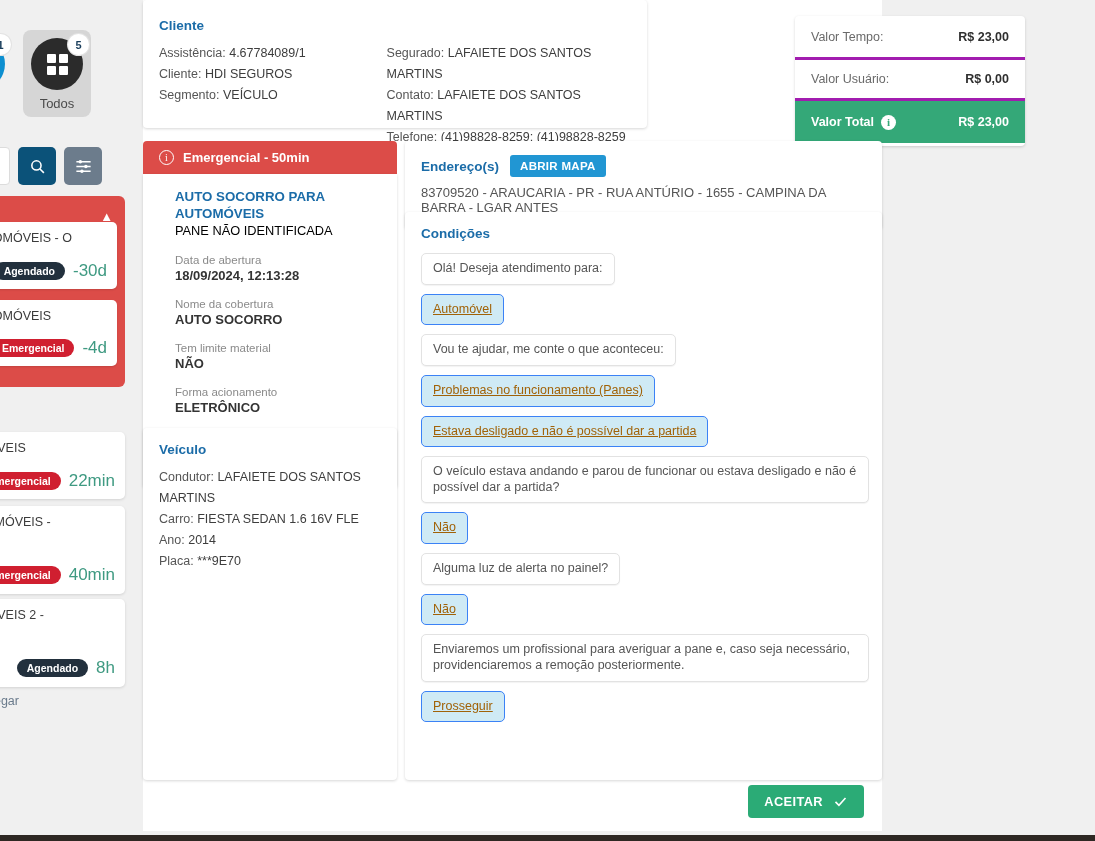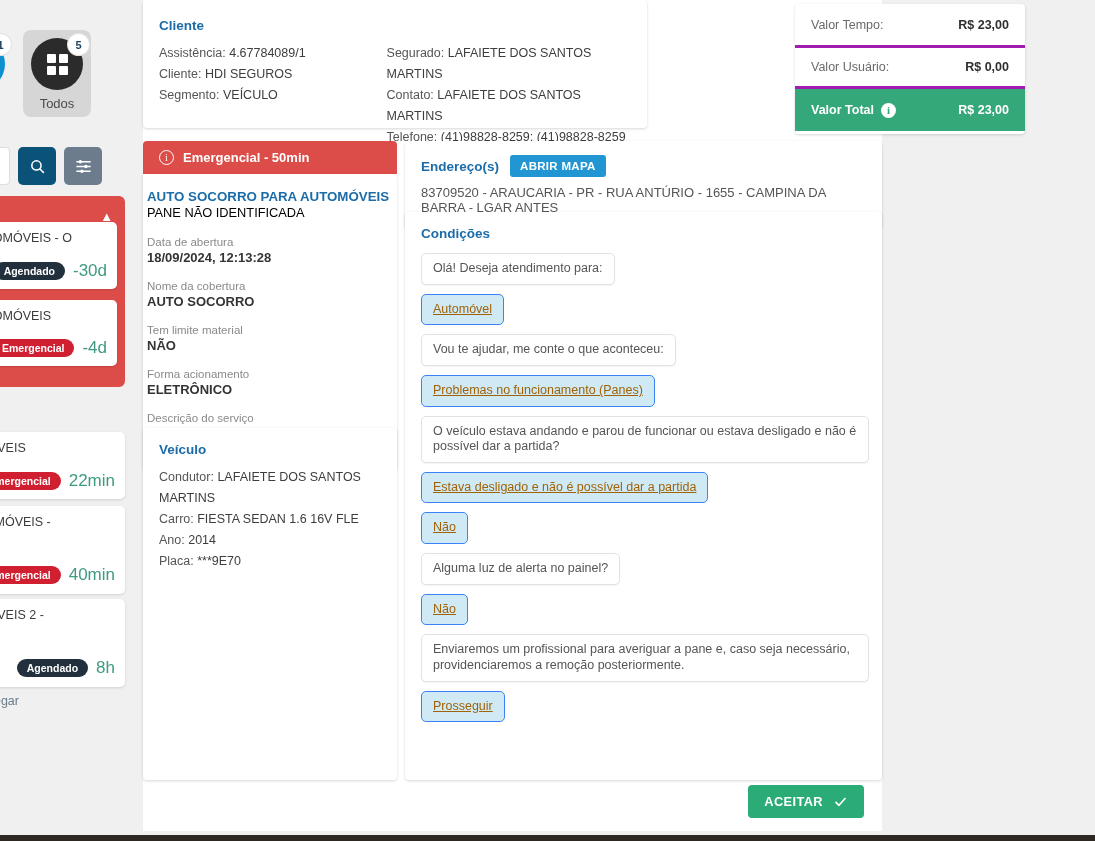--- a/index.html
+++ b/index.html
@@ -67,21 +67,21 @@
   .main { position: absolute; left: 143px; top: 0; width: 739px; height: 831px; background: #fff; }
   .card { background: #fff; border-radius: 4px; box-shadow: 0 1px 3px rgba(0,0,0,.16); }
   .client-card { position: absolute; left: 0; top: 0; width: 504px; height: 128px; padding: 18px 16px 0; }
   .sec-title { color: #1b6ca8; font-size: 13.5px; font-weight: bold; margin-bottom: 10px; }
   .kv { font-size: 12.5px; color: #555; line-height: 21px; }
   .kv b { font-weight: normal; color: #3d3d3d; }
   .client-cols { display: flex; }
   .client-cols > div:first-child { width: 246px; }
   .tel-link { color: #2196d3; }
 
-  .money-card { position: absolute; left: 652px; top: 4px; width: 230px; height: 130px; overflow: hidden; border-radius: 4px; }
+  .money-card { position: absolute; left: 652px; top: 16px; width: 230px; height: 130px; overflow: hidden; border-radius: 4px; }
   .money-row { display: flex; align-items: center; justify-content: space-between; padding: 0 16px; height: 41px; }
   .money-row + .money-row { border-top: 3px solid #a21caf; }
   .money-lbl { font-size: 12.5px; color: #6a6a6a; }
   .money-val { font-size: 12.5px; color: #2f2f2f; font-weight: bold; }
   .money-total { background: #34a878; height: 45px; }
   .money-total .money-lbl, .money-total .money-val { color: #fff; font-weight: bold; }
   .info-dot {
     display: inline-flex; width: 15px; height: 15px; border-radius: 50%; background: #fff; color: #34a878;
     font-size: 11px; font-weight: bold; align-items: center; justify-content: center;
     font-family: "Liberation Serif", serif; margin-left: 7px; vertical-align: -2px;
@@ -90,21 +90,21 @@
 
   
   .svc-col { position: absolute; left: 0; top: 141px; width: 254px; }
   .svc-head { background: #dc4c48; border-radius: 4px 4px 0 0; height: 33px; display: flex; align-items: center; padding: 0 16px; gap: 9px; }
   .svc-head-txt { color: #fff; font-size: 13px; font-weight: bold; }
   .circ-i {
     width: 15px; height: 15px; border-radius: 50%; border: 1.3px solid #fff; color: #fff;
     font-size: 10px; display: flex; align-items: center; justify-content: center;
     font-family: "Liberation Serif", serif;
   }
-  .svc-body { background: #fff; border-radius: 0 0 4px 4px; padding: 14px 4px 16px; box-shadow: 0 1px 3px rgba(0,0,0,.16); min-height: 245px; }
+  .svc-body { background: #fff; border-radius: 0 0 4px 4px; padding: 14px 32px 16px; box-shadow: 0 1px 3px rgba(0,0,0,.16); min-height: 245px; }
   .svc-h1 { color: #1b6ca8; font-size: 13.3px; font-weight: bold; line-height: 1.3; }
   .svc-h2 { color: #000000; font-size: 12.8px; margin-bottom: 14px; }
   .fld-lbl { font-size: 11.5px; color: #8a8a8a; line-height: 16px; }
   .fld-val { font-size: 13px; color: #343434; font-weight: bold; margin-bottom: 13px; }
   .fld-val.plain { font-weight: normal; }
 
   .veh-card { position: absolute; left: 0; top: 428px; width: 254px; background:#fff; border-radius: 4px; box-shadow: 0 1px 3px rgba(0,0,0,.16); padding: 14px 16px 18px; min-height: 352px; }
 
   
   .addr-card { position: absolute; left: 262px; top: 141px; width: 477px; background: #fff; border-radius: 4px; box-shadow: 0 1px 3px rgba(0,0,0,.16); padding: 14px 16px 14px; }
@@ -332,22 +332,22 @@
       <div class="addr-txt">83709520 - ARAUCARIA - PR - RUA ANTÚRIO - 1655 - CAMPINA DA BARRA - LGAR ANTES</div>
     </div>
 
     <div class="cond-card">
       <div class="sec-title" style="margin:0">Condições</div>
       <div class="chat">
         <div class="bubble q">Olá! Deseja atendimento para:</div>
         <div class="bubble a">Automóvel</div>
         <div class="bubble q">Vou te ajudar, me conte o que aconteceu:</div>
         <div class="bubble a">Problemas no funcionamento (Panes)</div>
+        <div class="bubble a">Estava desligado e não é possível dar a partida</div>
         <div class="bubble q wide">O veículo estava andando e parou de funcionar ou estava desligado e não é possível dar a partida?</div>
-        <div class="bubble a">Estava desligado e não é possível dar a partida</div>
         <div class="bubble a">Não</div>
         <div class="bubble q">Alguma luz de alerta no painel?</div>
         <div class="bubble a">Não</div>
         <div class="bubble q wide">Enviaremos um profissional para averiguar a pane e, caso seja necessário, providenciaremos a remoção posteriormente.</div>
         <div class="bubble a">Prosseguir</div>
       </div>
     </div>
 
     <div class="footer">
       <button class="act-btn accept">

